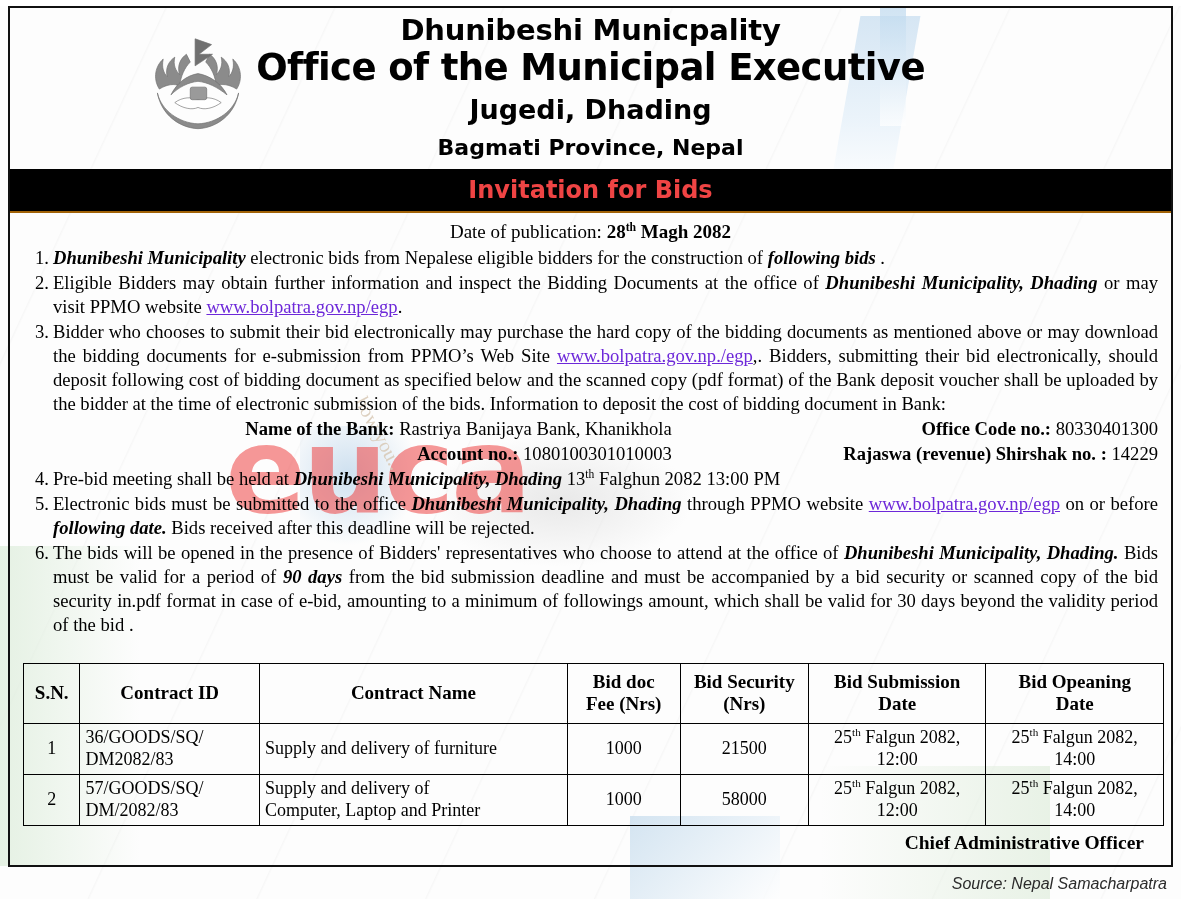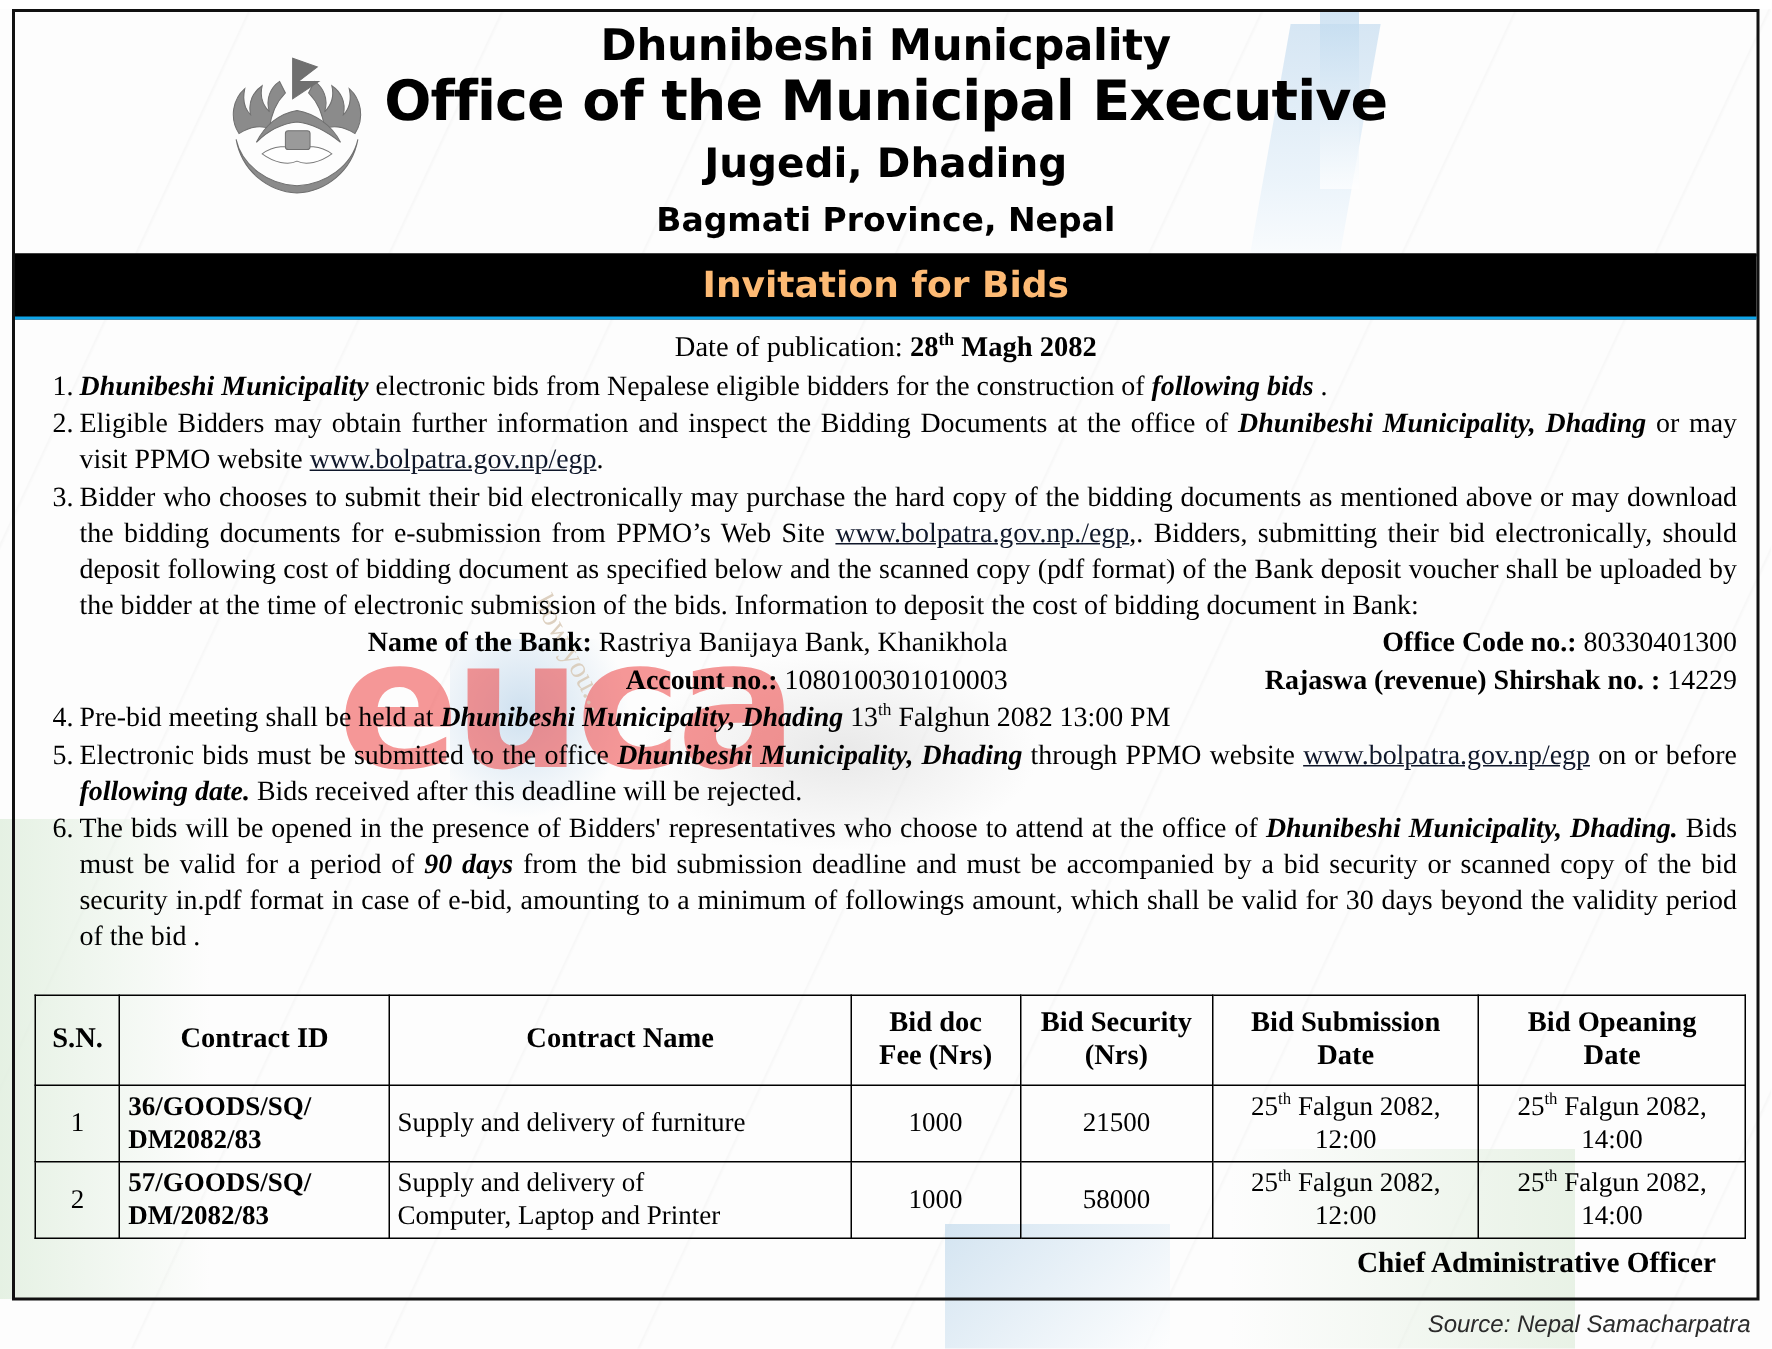--- a/index.html
+++ b/index.html
@@ -80,27 +80,27 @@
   }
   .org-line3{
     font-family:"DejaVu Sans", sans-serif;
     font-weight:700;font-size:27px;line-height:1.2;margin-top:4px;
   }
   .org-line4{
     font-family:"DejaVu Sans", sans-serif;
     font-weight:700;font-size:22px;line-height:1.2;margin-top:8px;
   }
   .titlebar{
-    background:#000;color:#fdba74;
+    background:#000;color:#ef4444;
     font-family:"DejaVu Sans", sans-serif;
     font-weight:700;font-size:24px;
     text-align:center;
     padding:5px 0 7px 0;
     border-top:2px solid #000;
-    border-bottom:2px solid #0ea5e9;
+    border-bottom:2px solid #a16207;
   }
 
   
   .body-wrap{padding:4px 13px 6px 13px;}
   .pubdate{
     text-align:center;font-size:19px;margin:4px 0 3px 0;
   }
   .pubdate b{font-weight:700;}
   sup{font-size:.62em;vertical-align:super;line-height:0;}
 
@@ -112,21 +112,21 @@
     padding-left:30px;
     margin-bottom:1px;
     font-size:18.6px;
     line-height:1.29;
     text-align:justify;
   }
   ol.clauses > li .num{
     position:absolute;left:4px;top:0;width:22px;text-align:right;
   }
   i,.it{font-style:italic;font-weight:700;}
-  a.link{color:#0f172a;text-decoration:underline;}
+  a.link{color:#6d28d9;text-decoration:underline;}
 
   .bank-block{
     font-size:18.6px;line-height:1.32;
     padding-left:30px;margin:1px 0 1px 0;
     position:relative;
     text-align:right;
   }
   .bank-row{display:flex;}
   .bank-left{width:56%;}
   .bank-right{width:44%;}
@@ -143,21 +143,21 @@
   table.bids th, table.bids td{
     border:1.6px solid #000;
     padding:3px 5px;
     vertical-align:middle;
   }
   table.bids th{
     font-weight:700;text-align:center;font-size:19px;line-height:1.18;
     padding:7px 3px;
   }
   td.sn{text-align:center;width:55px;}
-  td.cid{text-align:left;line-height:1.22;font-weight:bold;}
+  td.cid{text-align:left;line-height:1.22;}
   td.cname{text-align:left;line-height:1.22;}
   td.num{text-align:center;}
   td.dt{text-align:center;line-height:1.2;}
 
   .signoff{
     text-align:right;
     font-weight:700;font-size:19.5px;
     padding:6px 14px 5px 0;
   }
   .source{

